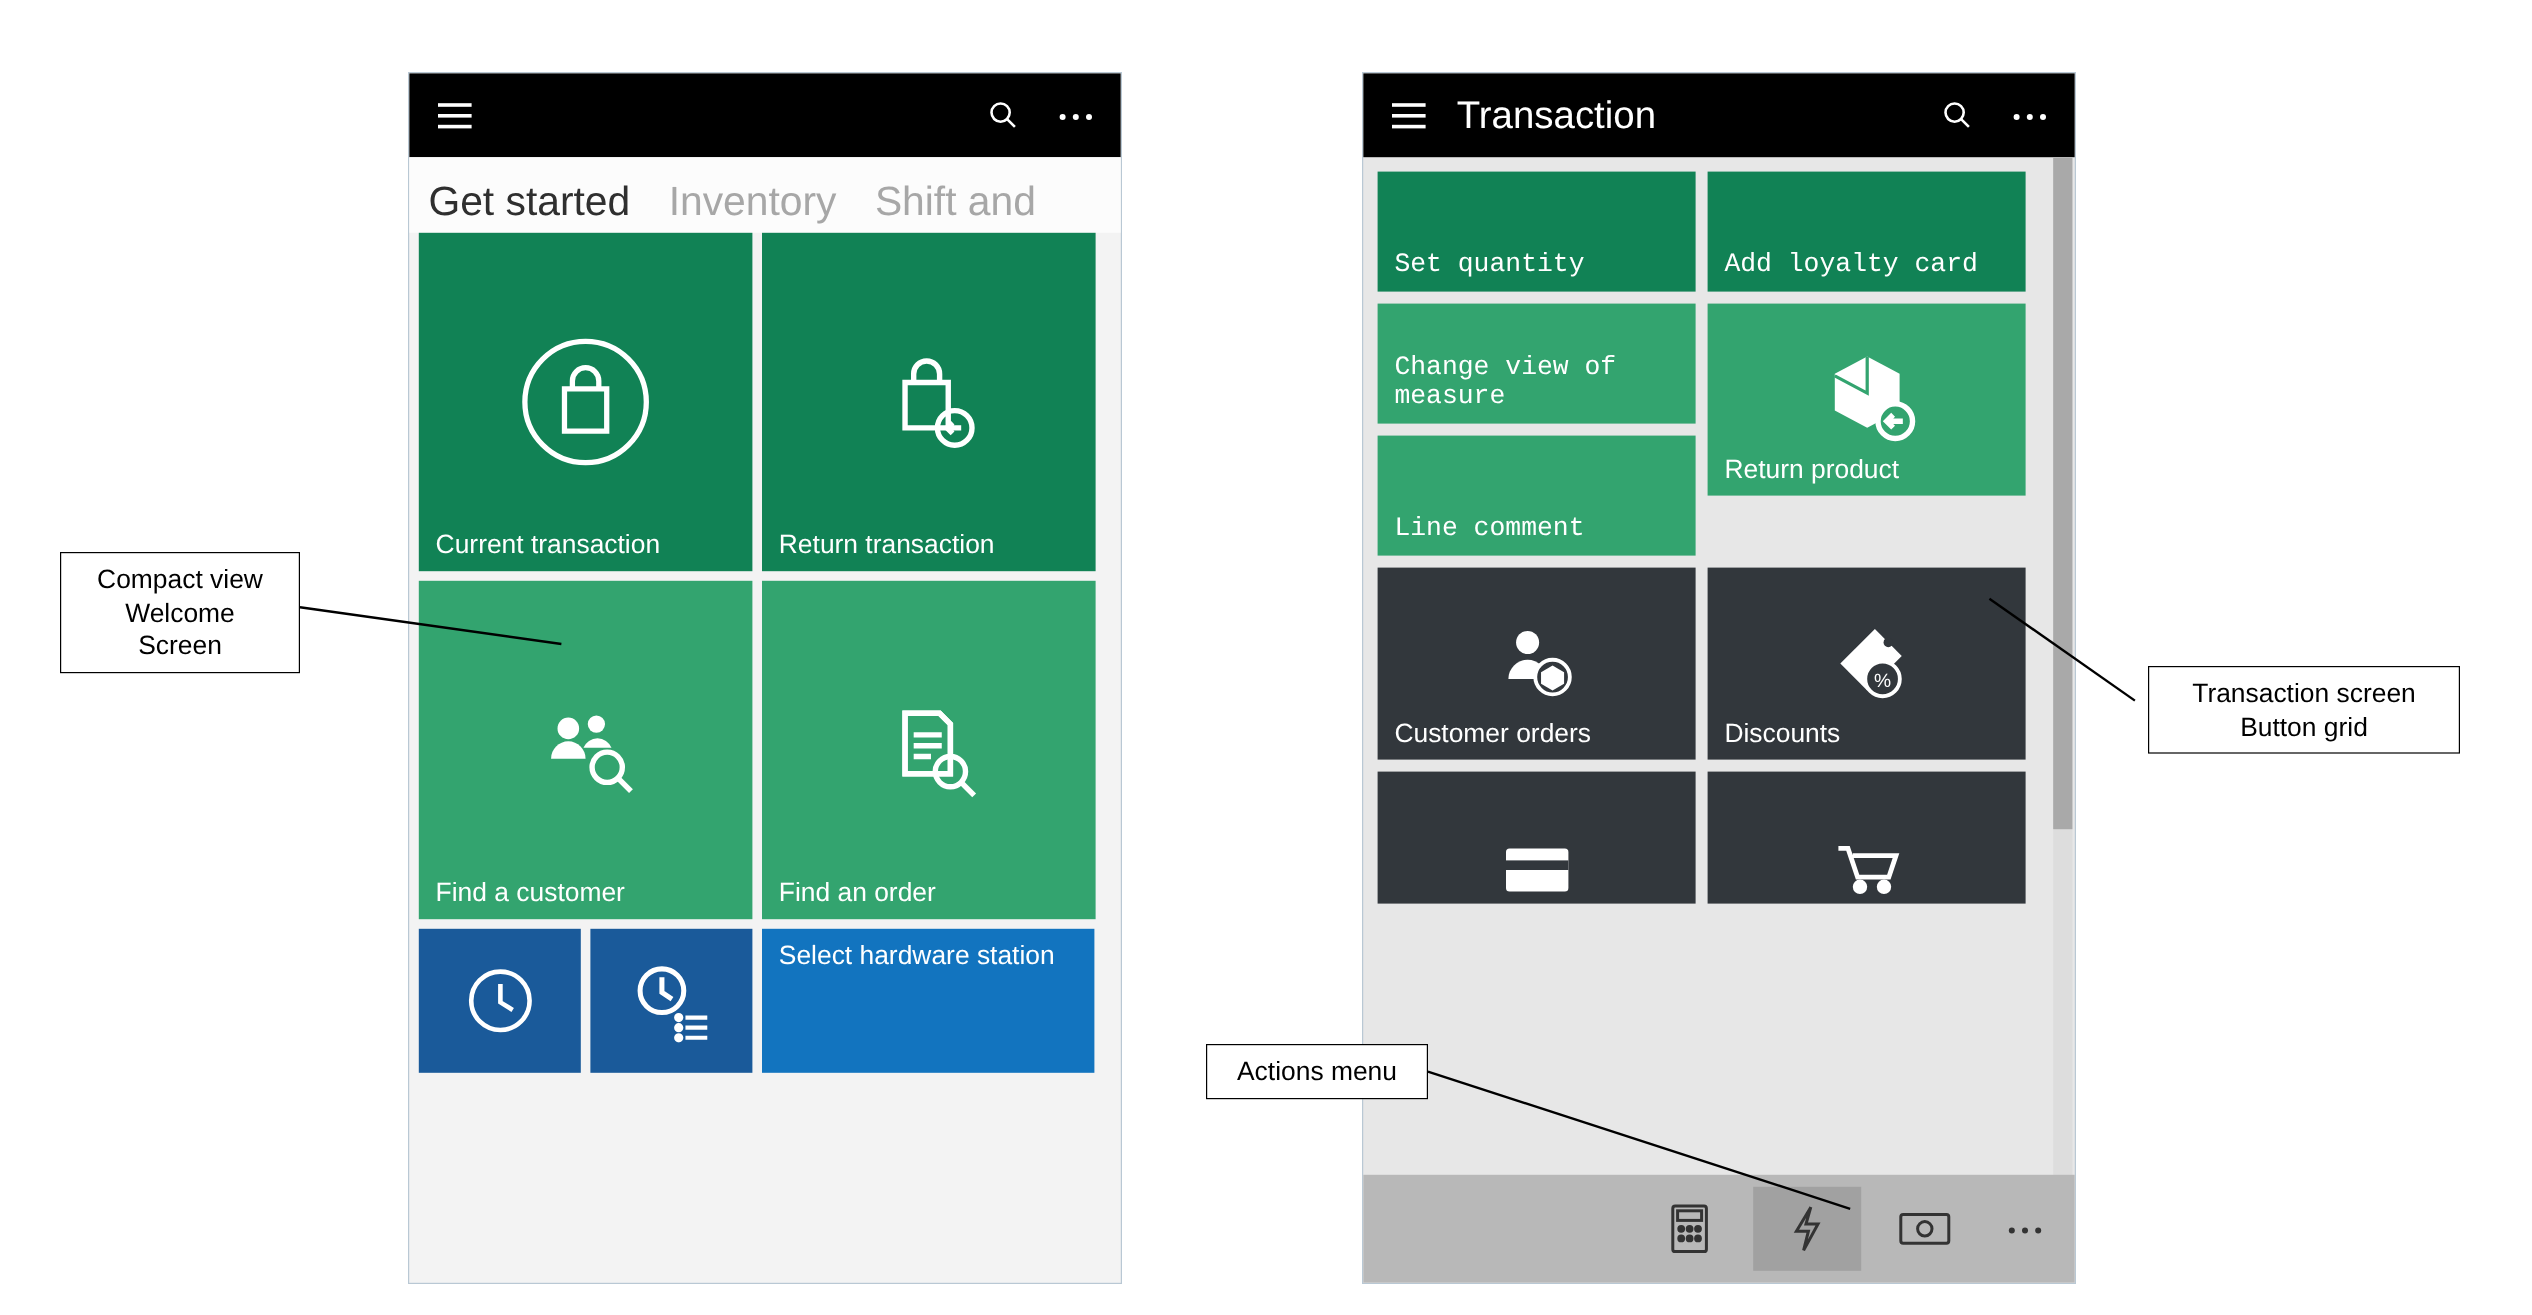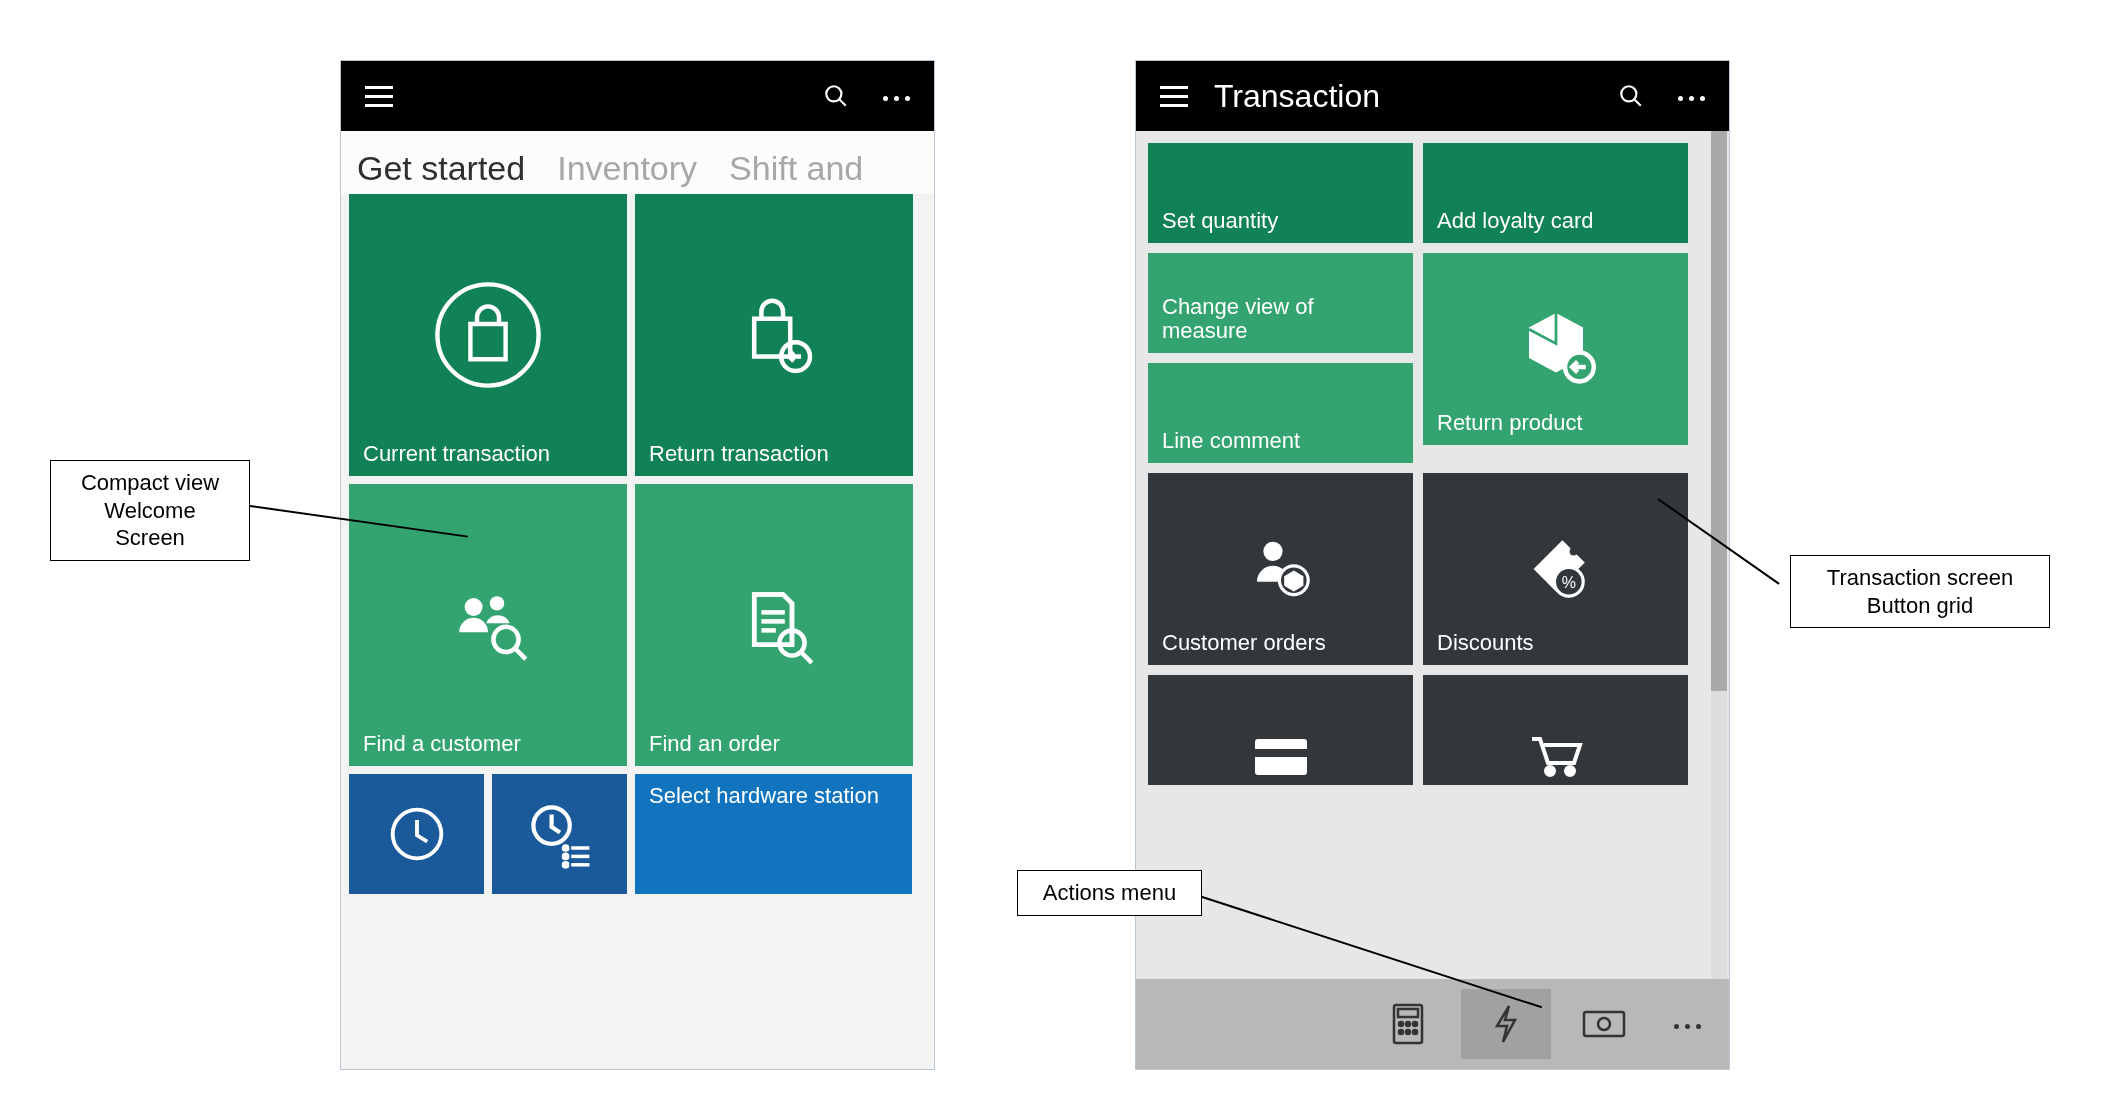--- a/index.html
+++ b/index.html
@@ -108,22 +108,22 @@
   }
   
   .w1 { width: 278px; }
   .h1 { height: 282px; }
   .wS { width: 135px; }
   .hS { height: 120px; }
   .wW { width: 277px; }
 
   
   .rw { width: 265px; }
-  .rh1 { height: 100px; }
-  .rh2 { height: 192px; }
+  .rh1 { height: 100px; font-family: Liberation Mono, monospace; }
+  .rh2 { height: 160px; }
 
   
   .c-dgreen { background:#118255; }
   .c-green  { background:#33a46f; }
   .c-dblue  { background:#1a5a9a; }
   .c-blue   { background:#1274bf; }
   .c-dark   { background:#32373c; }
 
   
   .scrollarea {
@@ -158,21 +158,21 @@
   svg { display:block; }
 </style>
 </head>
 <body>
 
 <div class="annotation" style="left:50px; top:460px; width:200px; white-space:pre-line;">Compact view
 Welcome
 Screen</div>
 <div class="ann-line" style="left:250px; top:505px; width:220px; transform:rotate(8deg);"></div>
 
-<div class="annotation" style="left:1005px; top:870px; width:185px;margin-left:12px;">Actions menu</div>
+<div class="annotation" style="left:1005px; top:870px; width:185px;">Actions menu</div>
 <div class="ann-line" style="left:1190px; top:892px; width:370px; transform:rotate(18deg);"></div>
 
 <div class="annotation" style="left:1790px; top:555px; width:260px; white-space:pre-line;">Transaction screen
 Button grid</div>
 <div class="ann-line" style="left:1658px; top:498px; width:148px; transform:rotate(35deg);"></div>
 
 <div class="phone left">
 
   <div class="appbar">
     <div class="hamburger">

